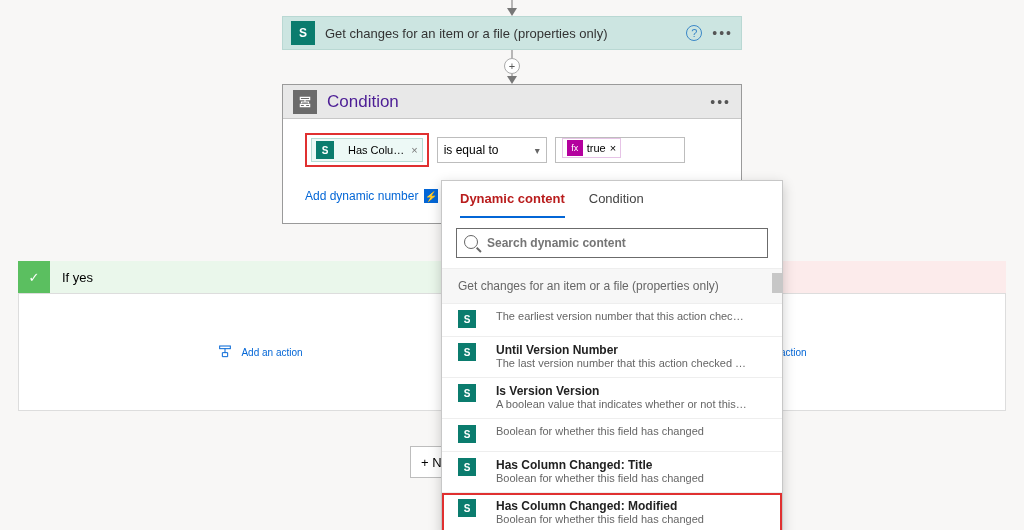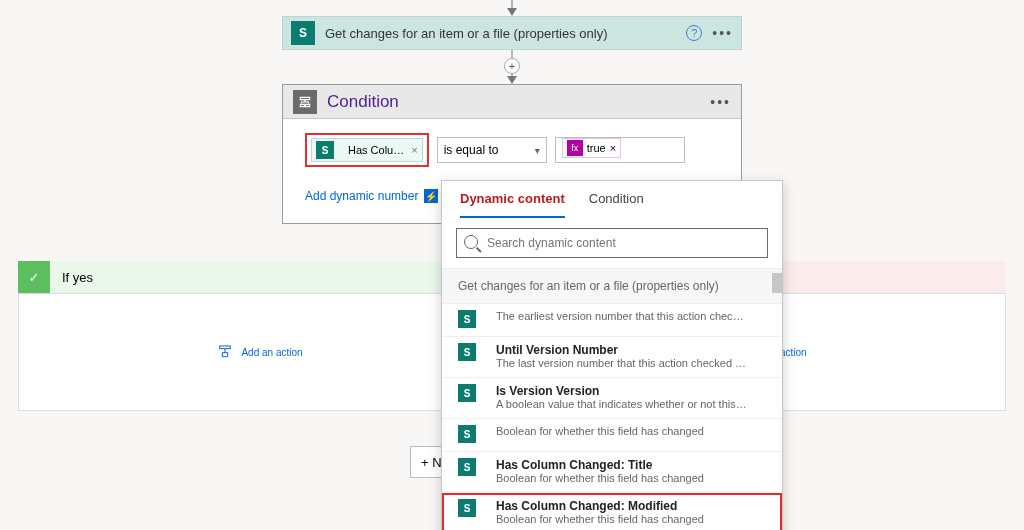--- a/index.html
+++ b/index.html
@@ -40,21 +40,21 @@
   .dyn-link { color:#0366d6; font-size:12px; margin-top:10px; display:inline-flex; align-items:center; gap:6px; cursor:pointer;}
   .dyn-link .bolt { width:14px;height:14px;background:#0366d6;color:#fff;font-size:10px;display:inline-flex;align-items:center;justify-content:center;}
   .add-btn { margin-top:14px; border:1px solid #bdbdbd; background:#fff; height:28px; padding:0 10px; font-size:12px; display:inline-flex; align-items:center; gap:6px; cursor:pointer;}
 
   
   .dyn-panel { position:absolute; top:180px; left:441px; width:342px; background:#fff; border:1px solid #c7c7c7; box-shadow: 0 4px 12px rgba(0,0,0,.2); z-index: 30;}
   .dyn-tabs { display:flex; padding:10px 18px 0; gap:24px; font-size:13px; }
   .dyn-tab { padding-bottom:10px; cursor:pointer; color:#444;}
   .dyn-tab.active { color:#b91c1c; font-weight:600; border-bottom:2px solid #0366d6;}
   .dyn-search-w { padding:10px 14px;}
-  .dyn-search { width:100%; height:30px; border:1px solid #6b6b6b; padding:0 10px 0 30px; font-size:12px; background:none;}
+  .dyn-search { width:100%; height:30px; border:1px solid #6b6b6b; padding:0 10px 0 30px; font-size:12px; background:none;font-weight:bold;}
   .dyn-search-wrap { position:relative;}
   .dyn-search-wrap .mag { position:absolute; left:8px; top:7px; width:14px; height:14px; border:1.5px solid #666; border-radius:50%;}
   .dyn-search-wrap .mag::after { content:''; position:absolute; width:6px; height:1.5px; background:#666; transform:rotate(45deg); right:-5px; bottom:-2px;}
   .dyn-section { font-size:12px; color:#666; padding:10px 16px; background:#f7f7f7; border-top:1px solid #eee; border-bottom:1px solid #eee;}
   .dyn-list { max-height:246px; overflow:hidden; position:relative;}
   .dyn-item { display:flex; gap:10px; padding:6px 16px 8px; border-bottom:1px solid #eee; cursor:pointer;}
   .dyn-item .txt .t { font-size:12px; color:#222; font-weight:600;}
   .dyn-item .txt .d { font-size:11px; color:#666; white-space:nowrap; overflow:hidden; text-overflow:ellipsis; max-width:252px;}
   .dyn-item.hilite { outline:2px solid #e03030; outline-offset:-2px;}
   .dyn-panel .scrollbar { position:absolute; right:0; top:92px; width:10px; height:20px; background:#c7c7c7;}

